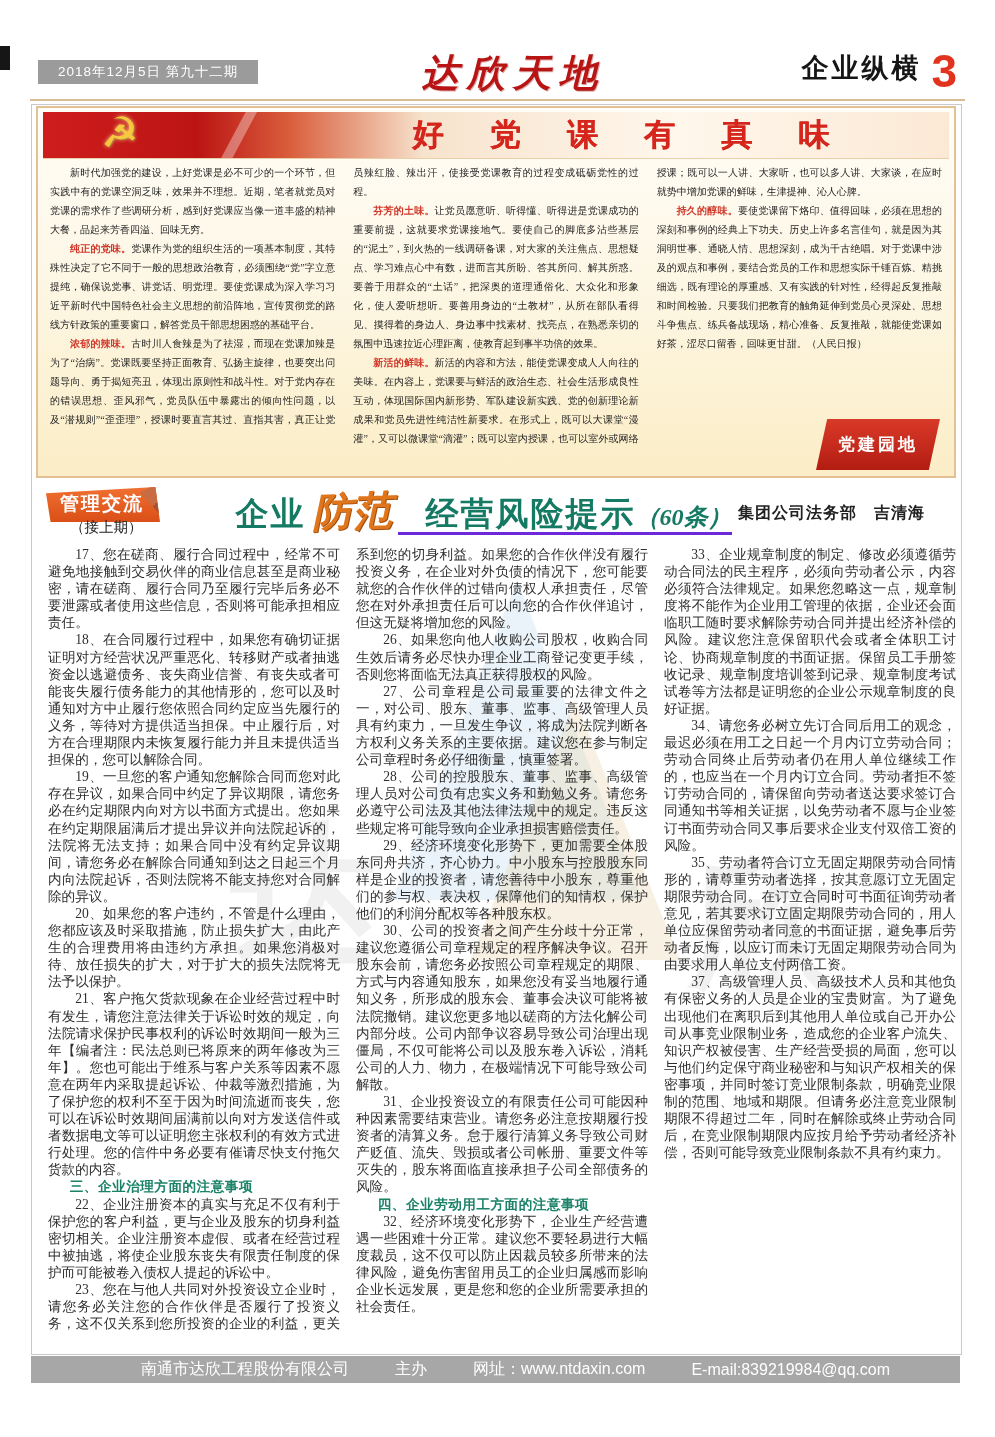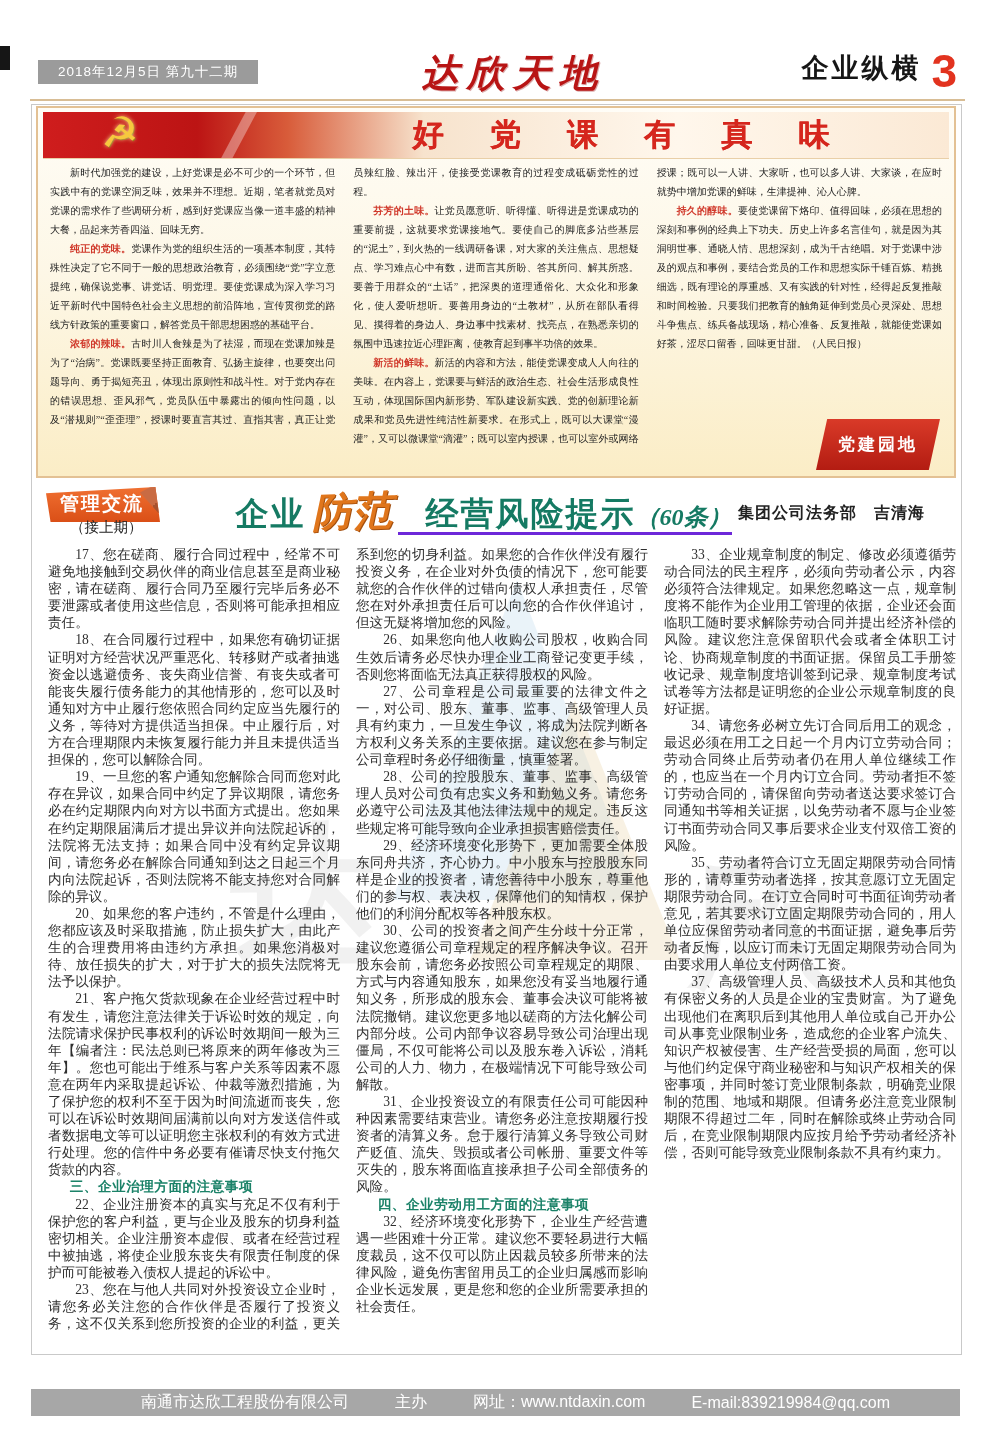--- a/index.html
+++ b/index.html
@@ -102,21 +102,21 @@
     position:absolute;left:48px;top:546px;width:908px;height:802px;z-index:1;overflow:hidden;
     column-count:3;column-gap:16px;column-fill:auto;
     font-size:13.6px;line-height:17.1px;text-align:justify;color:#2e2e2e;
   }
   .tips p{margin:0;text-indent:2em;}
   .tips p.heading{color:#1b8268;font-weight:bold;text-indent:1.6em;letter-spacing:.5px;}
   
   .footer-bar{
     position:absolute;left:31px;top:1356px;width:929px;height:27px;background:#a7a7a7;z-index:2;
     display:flex;align-items:center;color:#fff;font-family:"Liberation Sans",sans-serif;font-size:16px;
-    padding:0 70px 0 110px;box-sizing:border-box;justify-content:space-between;white-space:nowrap;margin-top:33px;
+    padding:0 70px 0 110px;box-sizing:border-box;justify-content:space-between;white-space:nowrap;
   }
 </style>
 </head>
 <body>
 
 <div class="reg-mark"></div>
 
 <div class="issue-box">2018年12月5日 第九十二期</div>
 <div class="masthead">达欣天地</div>
 <div class="head-right">

